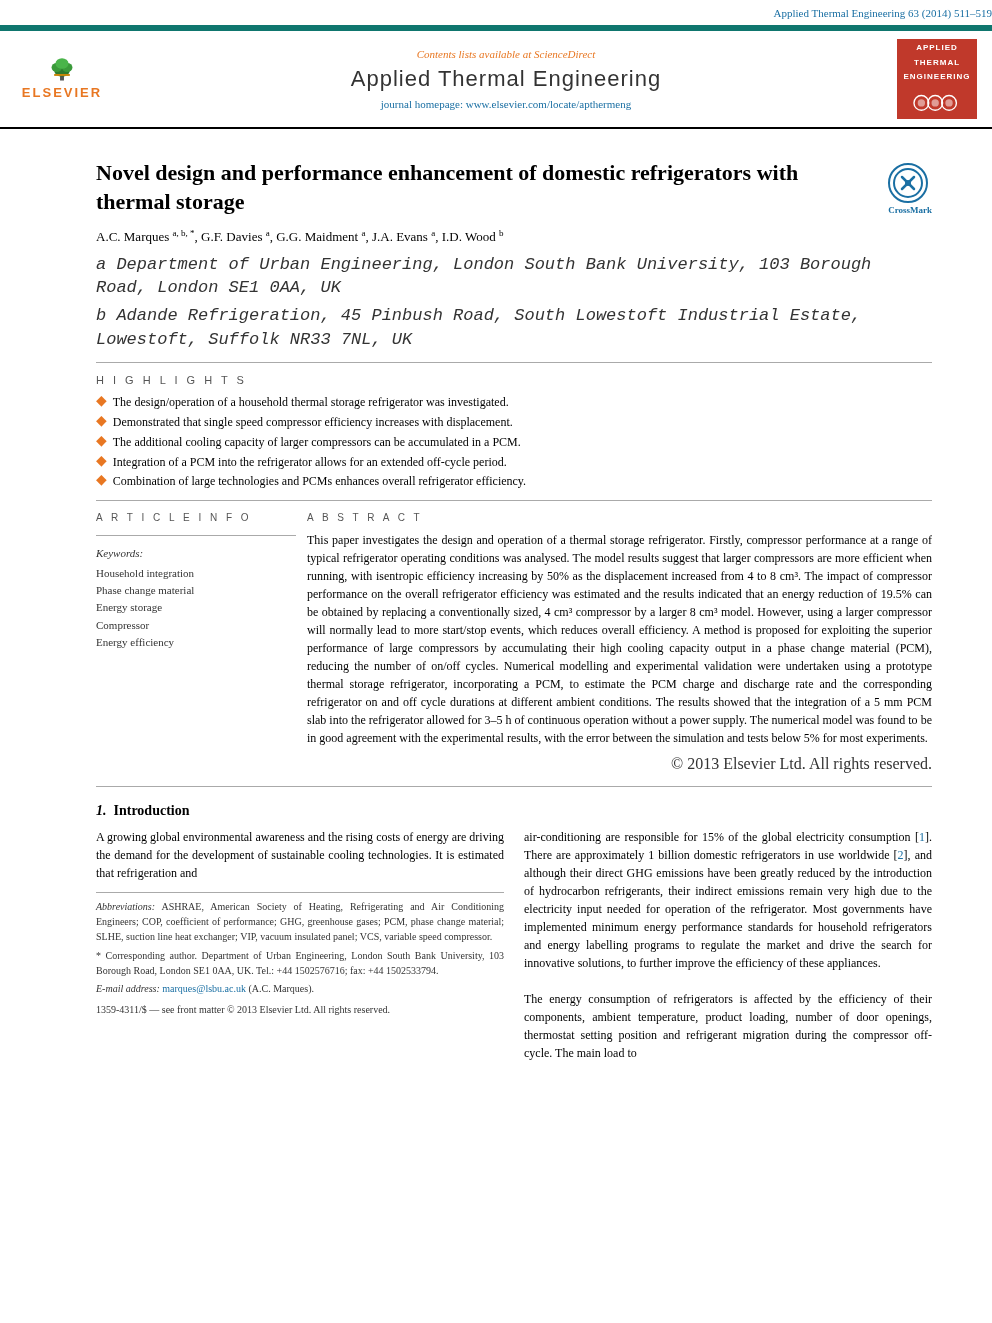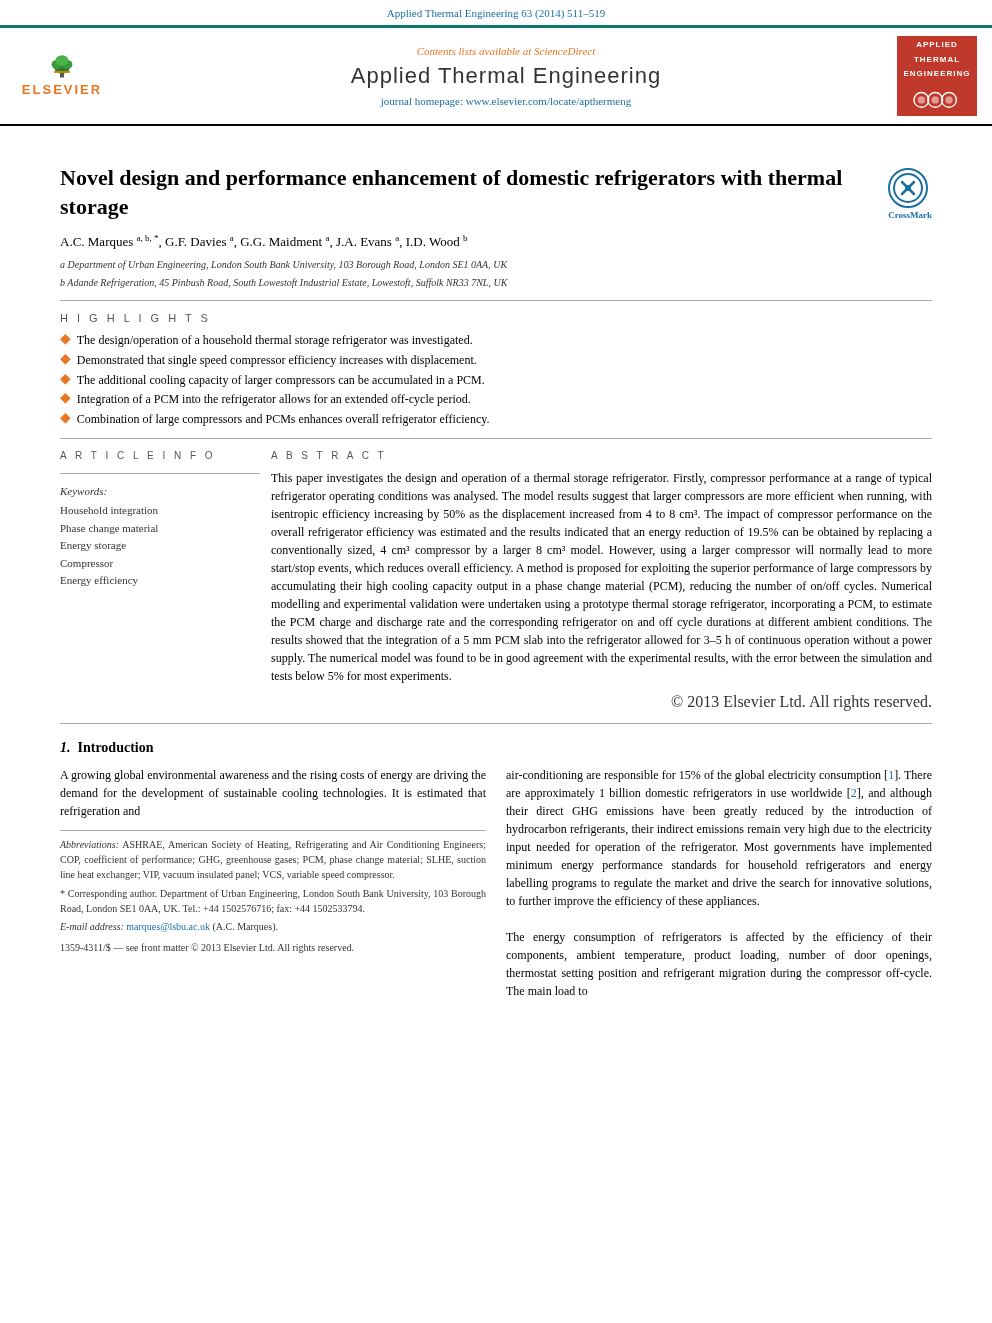--- a/index.html
+++ b/index.html
@@ -6,25 +6,25 @@
     body {
       font-family: "Times New Roman", Times, serif;
       background: #fff;
       color: #000;
       width: 992px;
       min-height: 1323px;
       font-size: 13px;
       line-height: 1.4;
     }
     .top-bar {
-      text-align: center;
+      text-align: right;
       padding: 6px 0 4px;
       font-size: 11px;
       color: #1a6fa3;
-      border-bottom: 3px solid #0f766e;
+      border-bottom: 6px solid #0f766e;
     }
     .journal-header {
       display: flex;
       align-items: center;
       border-bottom: 2px solid #000;
       padding: 8px 12px;
     }
     .journal-header .left-logo {
       width: 110px;
       flex-shrink: 0;
@@ -97,21 +97,22 @@
       text-align: center;
       line-height: 1.3;
       padding: 4px;
     }
     .right-logo-box .logo-title {
       font-size: 8px;
       letter-spacing: 1px;
       margin-bottom: 4px;
     }
     .main-content {
-      padding: 20px 60px 16px 60px;
+      padding: 12px 60px 16px 60px;
+      margin-left: 36px;
     }
     .paper-title {
       font-size: 22px;
       font-weight: bold;
       margin: 18px 0 10px 0;
       line-height: 1.3;
       color: #000;
       display: flex;
       justify-content: space-between;
       align-items: flex-start;
@@ -132,24 +133,25 @@
       font-size: 18px;
       color: #1a6fa3;
       font-weight: bold;
     }
     .authors {
       font-size: 13px;
       margin-bottom: 6px;
       color: #000;
     }
     .affiliations {
-      font-size: 10px;
+      font-size: 17px;
       color: #333;
       margin-bottom: 4px;
       font-style: italic;
+      font-family: Liberation Mono, monospace;
     }
     .section-divider {
       border: none;
       border-top: 1px solid #aaa;
       margin: 10px 0;
     }
     .highlights-section {
       margin: 10px 0;
     }
     .highlights-title {
@@ -348,21 +350,21 @@
     <div class="highlight-item">
       <span class="highlight-bullet">◆</span>
       <span>The additional cooling capacity of larger compressors can be accumulated in a PCM.</span>
     </div>
     <div class="highlight-item">
       <span class="highlight-bullet">◆</span>
       <span>Integration of a PCM into the refrigerator allows for an extended off-cycle period.</span>
     </div>
     <div class="highlight-item">
       <span class="highlight-bullet">◆</span>
-      <span>Combination of large compressors and PCMs enhances overall refrigerator efficiency.</span>
+      <span>Combination of large technologies and PCMs enhances overall refrigerator efficiency.</span>
     </div>
   </div>
 
   <hr class="section-divider">
 
   <div class="two-column">
 
     <div class="left-col">
       <div class="section-label">A R T I C L E   I N F O</div>
       <hr class="section-divider">

